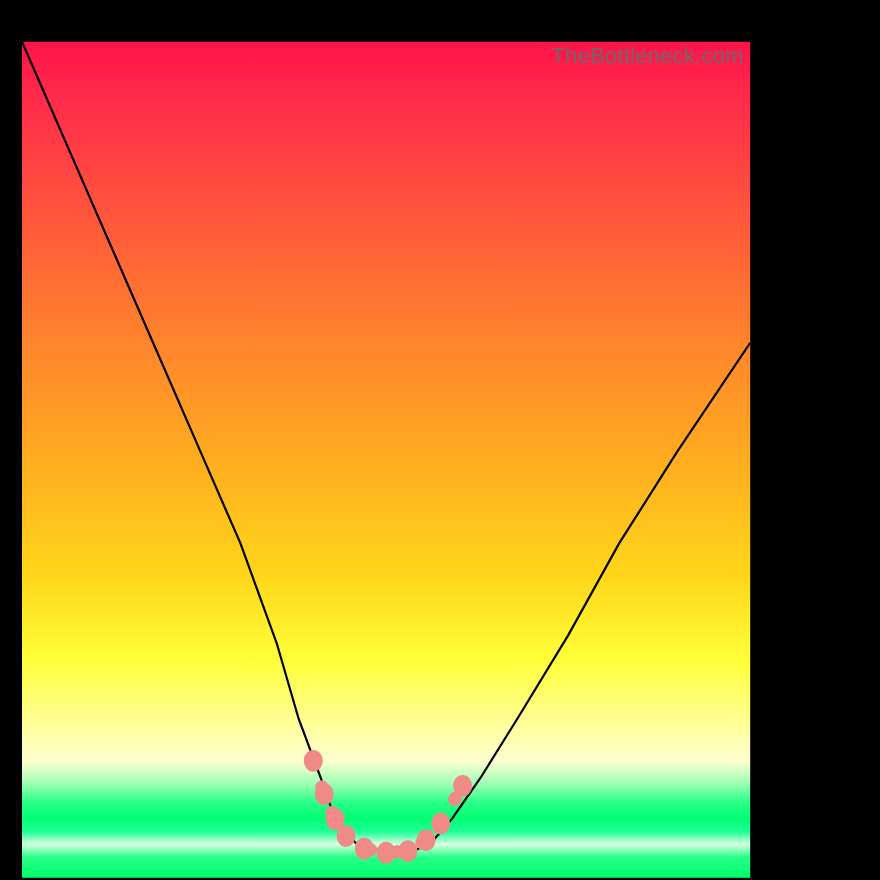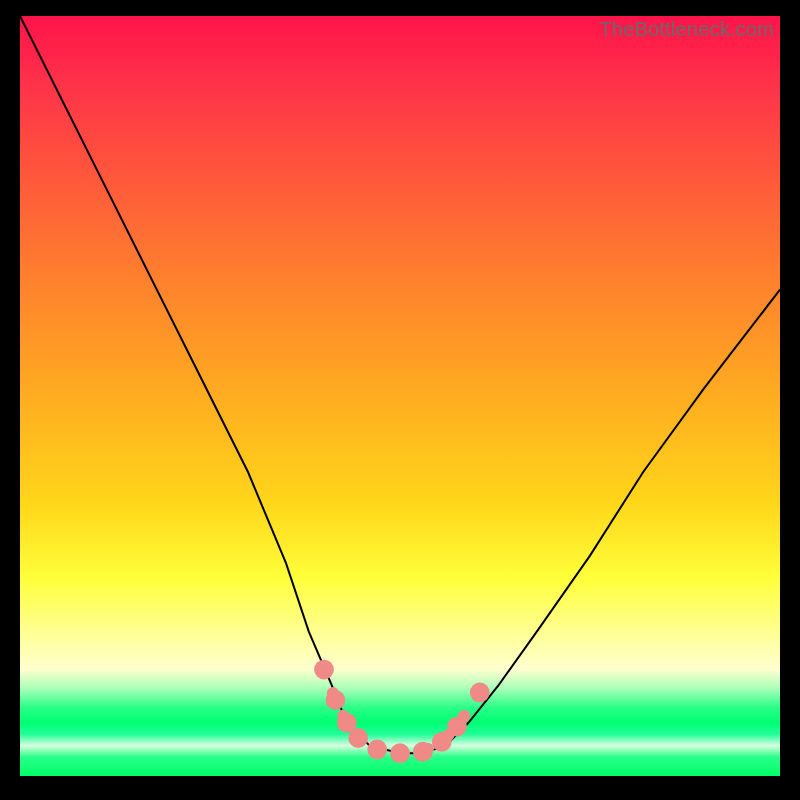--- a/index.html
+++ b/index.html
@@ -13,22 +13,22 @@
   }
   .frame {
     position: relative;
     width: 800px;
     height: 800px;
     background: #000;
   }
   .plot-area {
     position: absolute;
     left: 20px;
-    top: 16px;
-    width: 760px;
+    top: 38px;
+    width: 662px;
     height: 760px;
     
     background: linear-gradient(
       to bottom,
       #ff134a 0%,
       #ff2f4a 8%,
       #ff5a3a 22%,
       #ff8a2a 38%,
       #ffb21f 52%,
       #ffd61a 64%,

